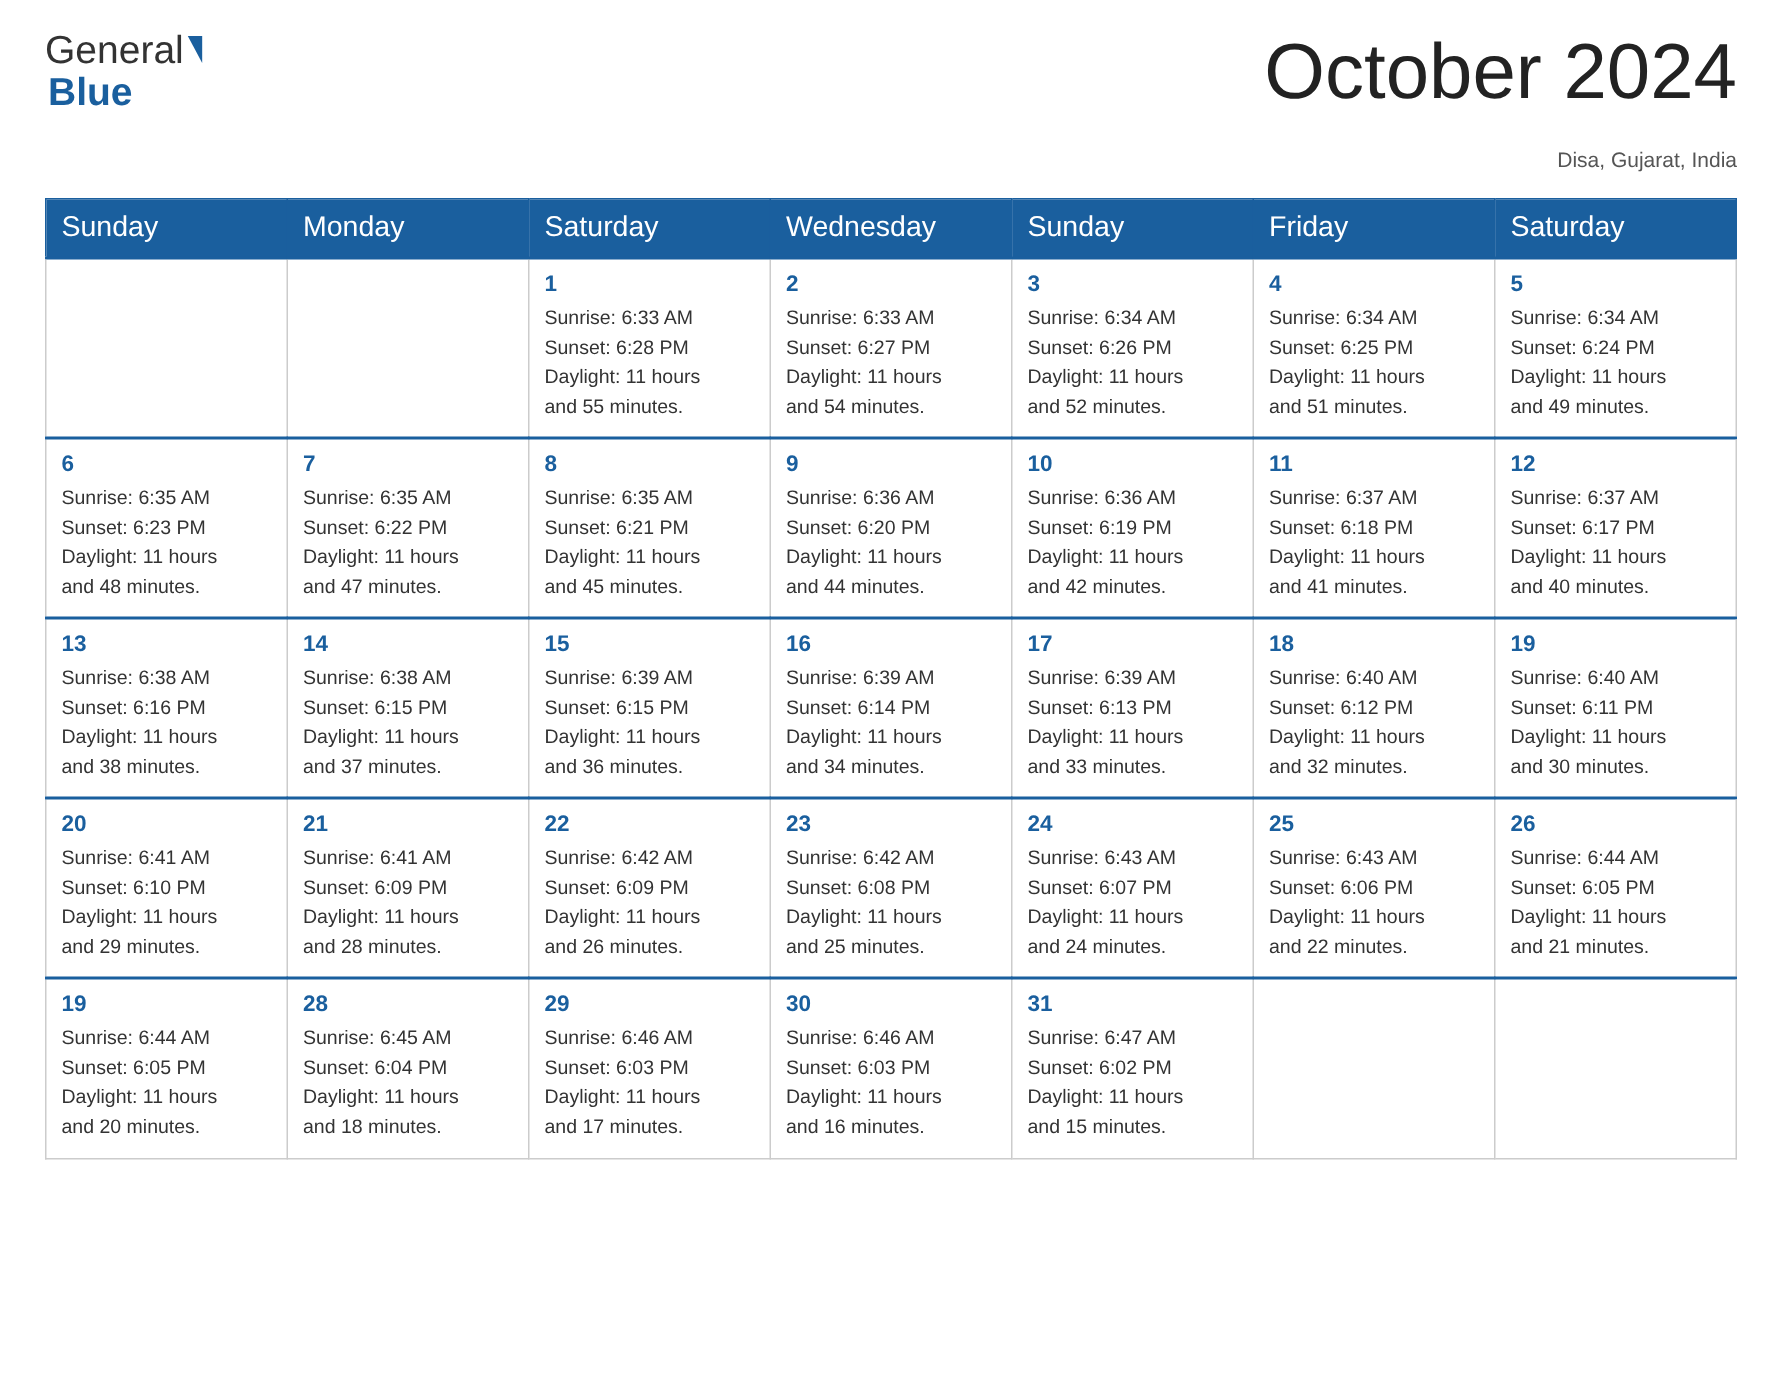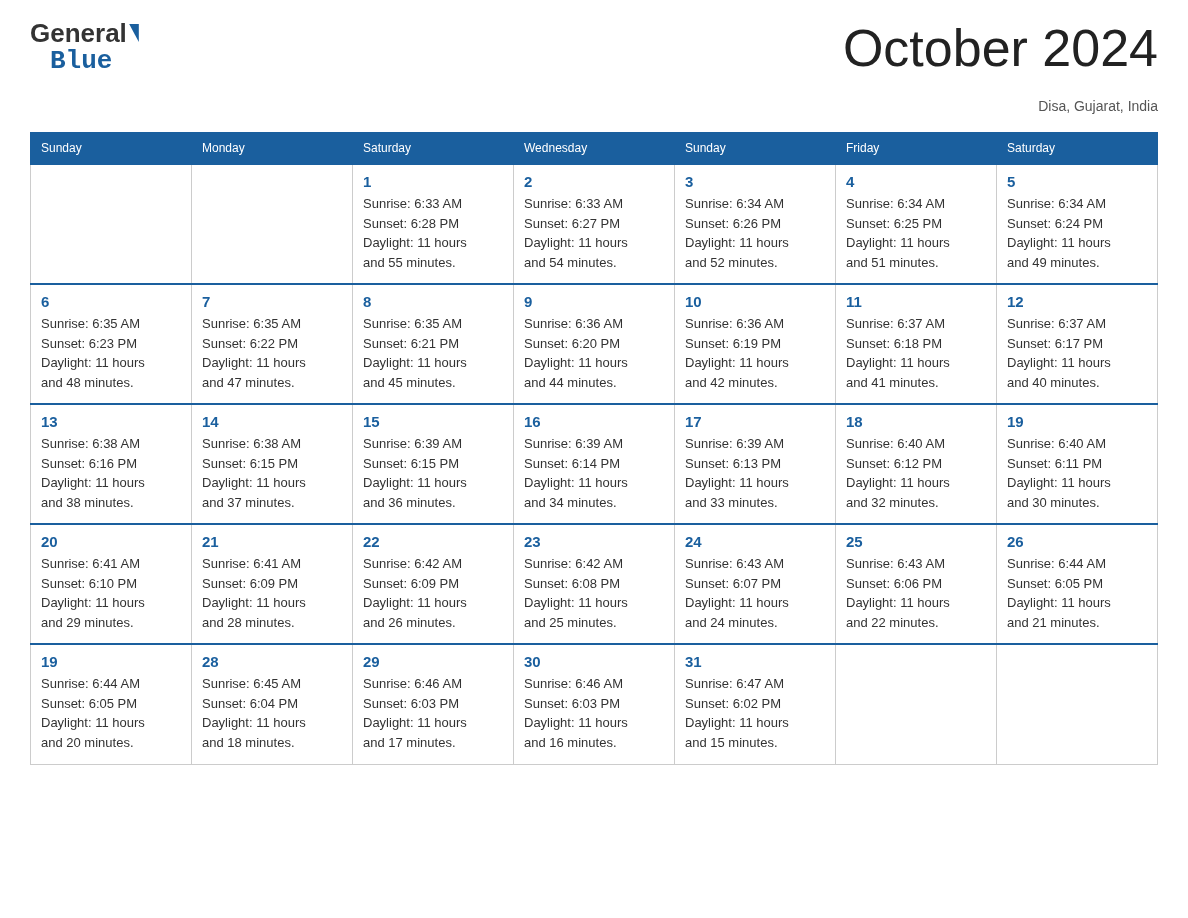--- a/index.html
+++ b/index.html
@@ -19,21 +19,21 @@
     }
     .logo-area {
       display: flex;
       flex-direction: column;
       align-items: flex-start;
     }
     .logo-text {
       display: flex;
       align-items: center;
       font-size: 26px;
-      font-weight: bold;
+      font-weight: normal;
       color: #333;
       line-height: 1;
     }
     .logo-general { color: #333; }
     .logo-triangle {
       width: 0;
       height: 0;
       border-left: 12px solid transparent;
       border-top: 18px solid #1a5f9e;
       display: inline-block;
@@ -65,21 +65,21 @@
       border-collapse: collapse;
       table-layout: fixed;
     }
     .calendar-table thead tr {
       background-color: #1a5f9e;
     }
     .calendar-table thead th {
       color: #fff;
       padding: 8px 10px;
       text-align: left;
-      font-size: 12px;
+      font-size: 19px;
       font-weight: normal;
       border: 1px solid #1a5f9e;
     }
     .calendar-table tbody td {
       vertical-align: top;
       padding: 8px 10px;
       border: 1px solid #ccc;
       font-size: 13.5px;
       color: #333;
       min-height: 110px;
@@ -106,21 +106,21 @@
   </style>
 </head>
 <body>
 
 <div class="header">
   <div class="logo-area">
     <div class="logo-text">
       <span class="logo-general">General</span>
       <span class="logo-triangle"></span>
     </div>
-    <div style="margin-left:20px;font-family:Liberation Mono, monospace;">
+    <div style="margin-left:2px;">
       <span class="logo-blue">Blue</span>
     </div>
   </div>
   <div class="title-area">
     <div class="month-title">October 2024</div>
     <div class="location">Disa, Gujarat, India</div>
   </div>
 </div>
 
 <table class="calendar-table">

